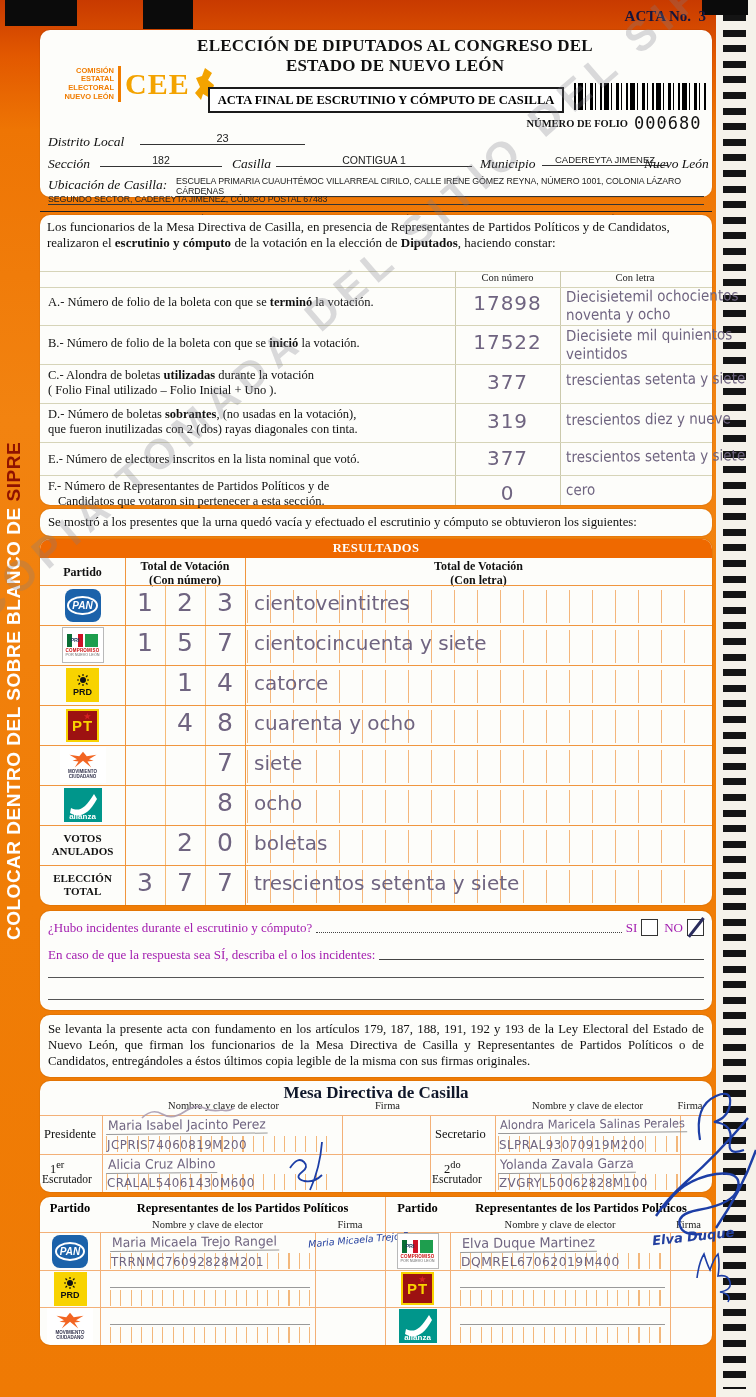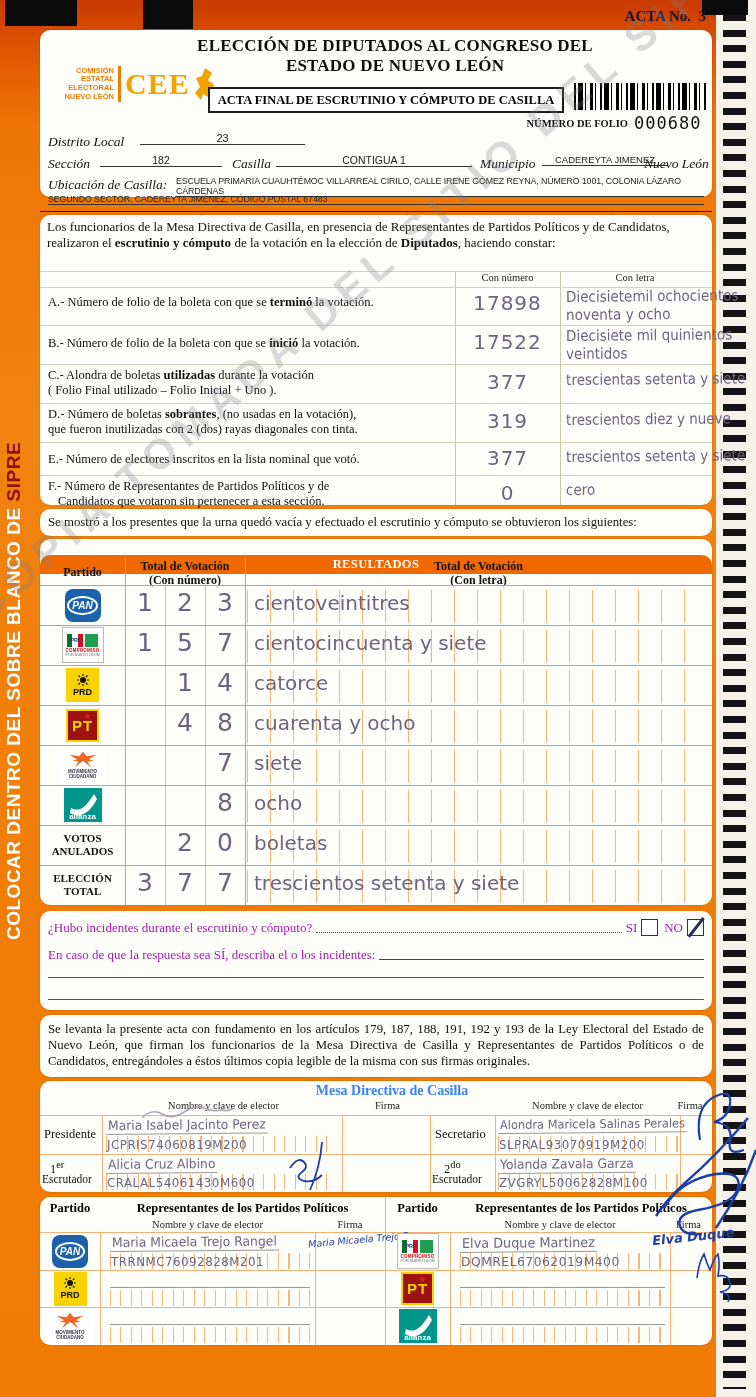--- a/index.html
+++ b/index.html
@@ -47,21 +47,21 @@
   .intro{position:absolute;left:7px;top:4px;width:659px;font-size:13px;line-height:1.24;color:#111;}
   .fl{position:absolute;left:0;width:672px;border-top:1px solid #d6d4b8;}
   .fv{position:absolute;top:56px;height:234px;border-left:1px solid #cbc9ac;}
   .fcolhead{position:absolute;top:57px;font-size:10.5px;text-align:center;color:#222;}
   .fdesc{position:absolute;left:8px;width:402px;font-size:12.5px;color:#111;line-height:1.2;}
   .fnum{position:absolute;left:415px;width:105px;text-align:center;font-size:20px;letter-spacing:1px;}
   .fword{position:absolute;left:526px;font-size:15px;transform:scaleX(.9) rotate(-.5deg);transform-origin:left top;}
   
   .urna{line-height:27px;padding-left:8px;font-size:12.8px;color:#111;}
   
-  .res-bar{position:absolute;left:0;top:16px;width:672px;height:19px;background:#ef6900;border-radius:10px 10px 0 0;
+  .res-bar{position:absolute;left:0;top:0;width:672px;height:19px;background:#ef6900;border-radius:10px 10px 0 0;
         color:#fff;font-weight:bold;font-size:12.5px;text-align:center;line-height:19px;letter-spacing:.4px;}
   .res-h{position:absolute;top:21px;font-weight:bold;font-size:12px;text-align:center;line-height:1.15;color:#111;}
   .vl{position:absolute;border-left:1px solid #f0963e;}
   .hl{position:absolute;left:0;width:672px;border-top:1px solid #f0963e;}
   .vl2{position:absolute;border-left:1px solid #f6bb78;}
   .rrow{position:absolute;left:0;width:672px;height:40px;}
   .pcell{position:absolute;left:0;top:0;width:85px;height:40px;display:flex;align-items:center;justify-content:center;}
   .plabel{font-weight:bold;font-size:11px;text-align:center;line-height:1.15;color:#111;}
   .dcell{position:absolute;top:3px;width:40px;height:36px;text-align:center;font-size:25px;font-family:"DejaVu Sans",sans-serif;color:#6f6480;}
   .ticks{position:absolute;left:207px;top:5px;width:460px;height:33px;
@@ -89,21 +89,21 @@
   
   .inc-row{position:absolute;left:8px;width:656px;display:flex;align-items:flex-end;font-size:13px;color:#a21caf;}
   .leader{flex:1;border-bottom:1.6px dotted #444;margin:0 4px 3px;}
   .fillline{flex:1;border-bottom:1px solid #444;margin:0 0 3px 4px;}
   .ckbox{width:15px;height:15px;border:1.4px solid #333;margin-left:4px;position:relative;background:#fff;}
   .slash{position:absolute;left:-4px;top:6px;width:24px;height:2.6px;background:#2b2d5e;transform:rotate(-52deg);}
   .blank-line{position:absolute;left:8px;width:656px;border-top:1px solid #555;}
   
   .legal{padding:6px 8px;font-size:12.8px;line-height:1.26;text-align:justify;color:#111;}
   
-  .tbl-title{position:absolute;left:0;top:2px;width:672px;text-align:center;font-weight:bold;font-size:14px;color:#3b82f6;margin-left:16px;}
+  .tbl-title{position:absolute;left:0;top:2px;width:672px;text-align:center;font-weight:bold;font-size:17px;color:#0f172a;}
   .subhead{position:absolute;font-size:10.5px;text-align:center;color:#222;}
   .gl{position:absolute;border-top:1px solid #f3b077;}
   .gv{position:absolute;border-left:1px solid #f3b077;}
   .role{position:absolute;font-size:12.5px;color:#111;}
   .mname{position:absolute;font-size:13px;transform:scaleX(.95) rotate(-.5deg);transform-origin:left top;border-bottom:1px solid #999;padding:0 2px 1px;}
   .mclave{position:absolute;font-size:12.5px;letter-spacing:.5px;transform:scaleX(.95);transform-origin:left top;}
   .tickstrip{position:absolute;height:16px;background:repeating-linear-gradient(90deg,rgba(240,160,80,.75) 0 1px,transparent 1px 10.5px);}
   .eline{position:absolute;border-top:1px solid #999;}
   .rep-logo{position:absolute;display:flex;align-items:center;justify-content:center;}
   .firma-text{position:absolute;font-style:italic;color:#24409f;font-family:"DejaVu Sans",sans-serif;}

